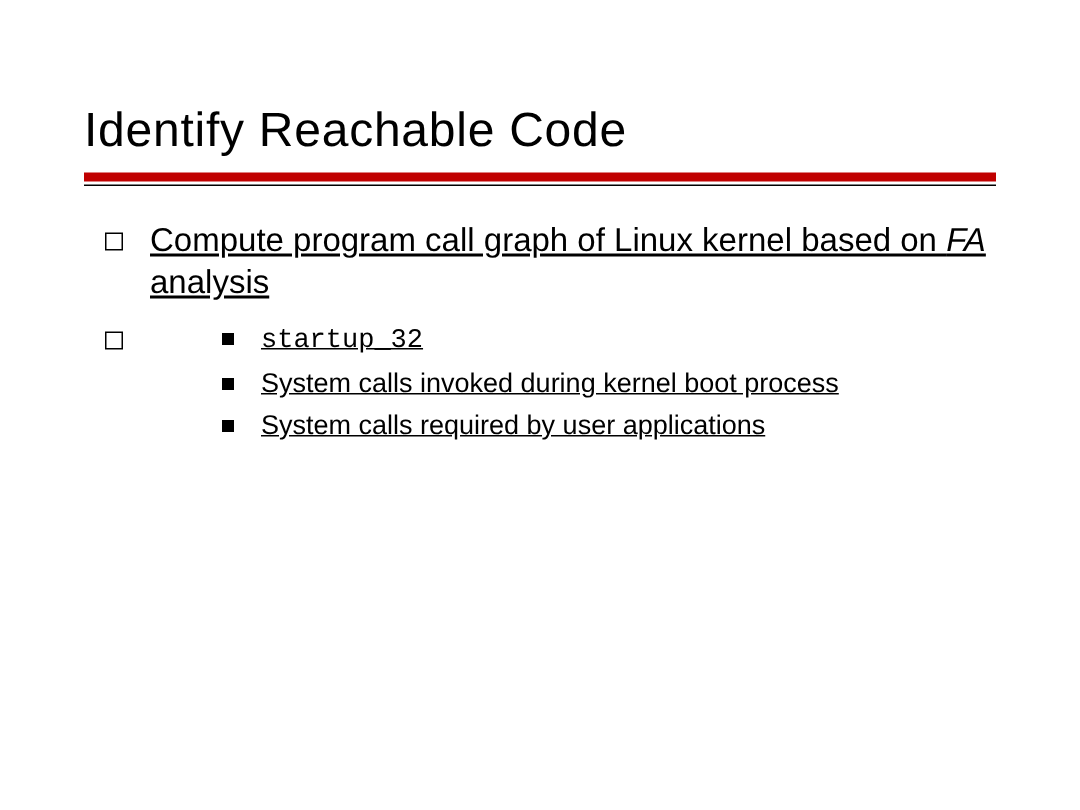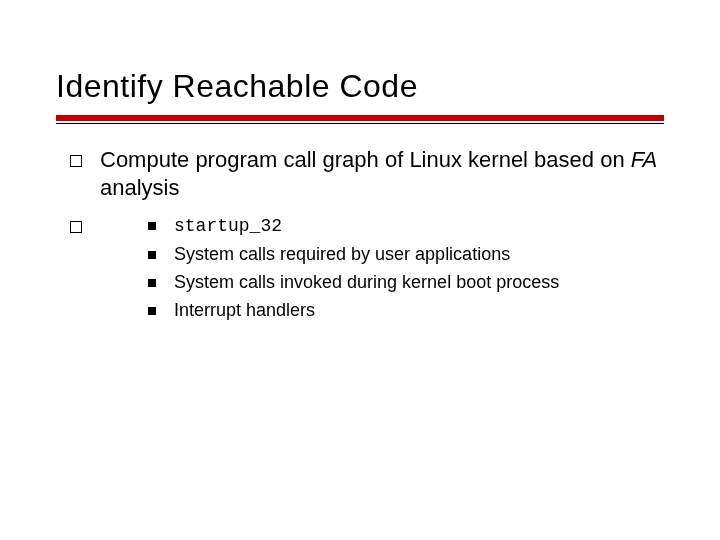--- a/index.html
+++ b/index.html
@@ -31,20 +31,21 @@
   .bullets {
     list-style: none;
     padding-left: 10px;
   }
   .bullets > li {
     position: relative;
     padding-left: 34px;
     font-size: 22px;
     line-height: 1.28;
     margin-bottom: 6px;
+    text-decoration: underline;
   }
   .bullets > li::before {
     content: "";
     position: absolute;
     left: 4px;
     top: 9px;
     width: 10px;
     height: 10px;
     border: 1.5px solid #000;
     background: transparent;
@@ -80,19 +81,18 @@
   <div class="rule-red"></div>
   <div class="rule-thin"></div>
 
   <ul class="bullets">
     <li>
       <span>Compute program call graph of Linux kernel based on </span><span class="italic">FA</span><span> analysis</span>
     </li>
     <li>
       <ul class="sub">
         <li><span class="mono">startup_32</span></li>
+        <li><span>System calls invoked during kernel boot process</span></li>
         <li><span>System calls required by user applications</span></li>
-        <li><span>System calls invoked during kernel boot process</span></li>
-        <li><span>Interrupt handlers</span></li>
       </ul>
     </li>
   </ul>
 </div>
 
 </body></html>

